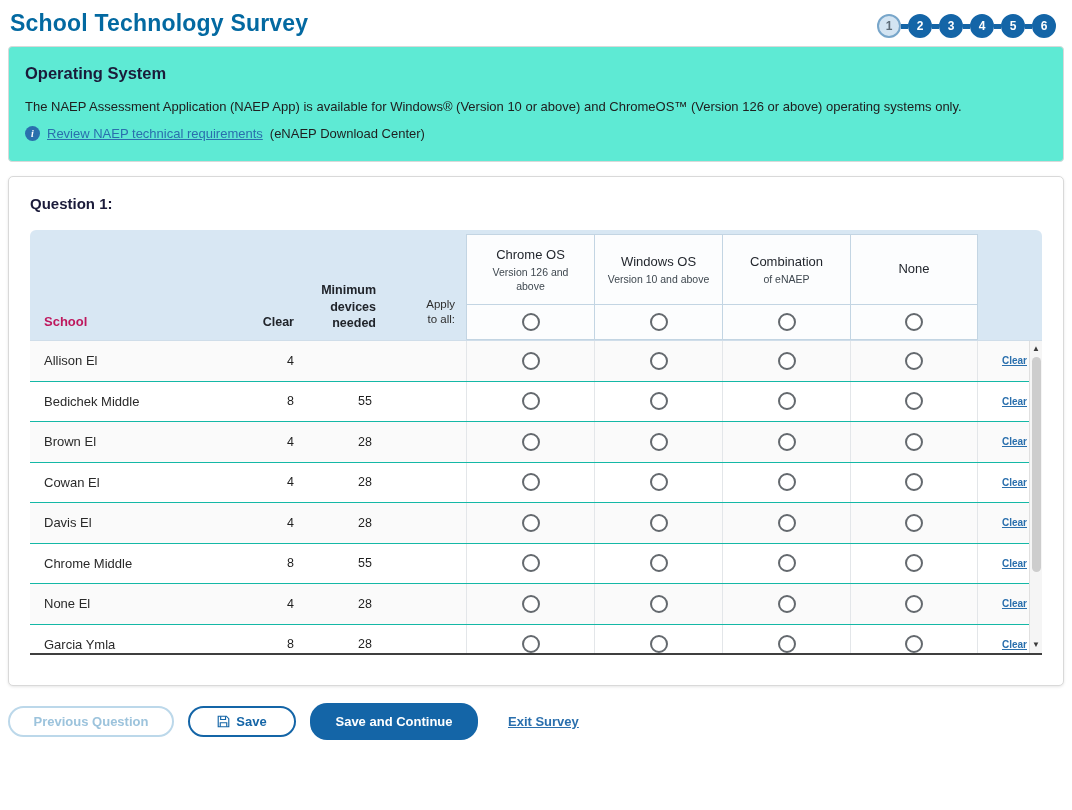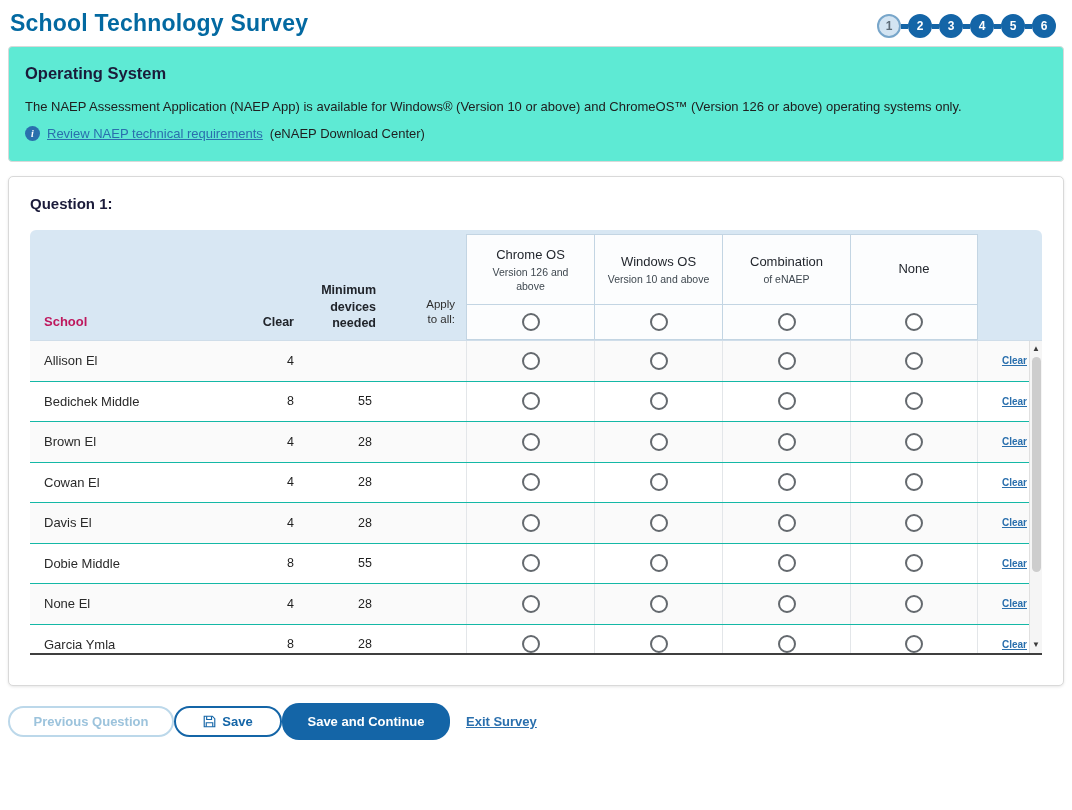--- a/index.html
+++ b/index.html
@@ -96,21 +96,21 @@
   .scrollbar {
     position:absolute; top:0; right:0; width:13px; height:100%;
     background:#f5f5f5; border-left:1px solid #e0e0e0;
   }
   .scroll-arrow { position:absolute; left:0; width:100%; text-align:center; font-size:8px; color:#3a3a3a; line-height:14px; cursor:pointer; }
   .scroll-arrow.up { top:1px; }
   .scroll-arrow.down { bottom:1px; }
   .scroll-thumb { position:absolute; left:2px; top:16px; width:9px; height:215px; background:#cdcdcd; border-radius:5px; cursor:pointer; }
 
   
-  .actions { display:flex; align-items:center; padding:17px 0 0 8px; }
+  .actions { display:flex; align-items:center; gap:14px; padding:17px 0 0 8px; }
   .btn {
     border-radius:17px; font-size:13px; font-weight:bold; height:31px;
     display:inline-flex; align-items:center; justify-content:center;
     background:#fff; cursor:pointer; font-family:inherit; gap:6px;
   }
   .btn-prev { width:166px; border:2px solid #bcd8ea; color:#9cc3dc; }
   .btn-save { width:108px; border:2px solid var(--primary); color:var(--primary); }
   .btn-primary { width:168px; border:none; background:var(--primary); color:#fff; height:37px; }
   .exit-link { font-size:13px; font-weight:bold; margin-left:16px; text-decoration:underline; cursor:pointer; }
 </style>
@@ -287,21 +287,21 @@
       <span class="radio"></span>
     </div>
     <div class="c-opt col8 last">
       <span class="radio"></span>
     </div>
     <div class="c-clear col9">
       <a class="clear-link" href="#">Clear</a>
     </div>
   </div>
           <div class="trow grid">
-    <div class="c-school col1">Dobie Middle</div>
+    <div class="c-school col1">Chrome Middle</div>
     <div class="c-grade col2">8</div>
     <div class="c-min col3">55</div>
     <div class="col4"></div>
     <div class="c-opt col5">
       <span class="radio"></span>
     </div>
     <div class="c-opt col6">
       <span class="radio"></span>
     </div>
     <div class="c-opt col7">

